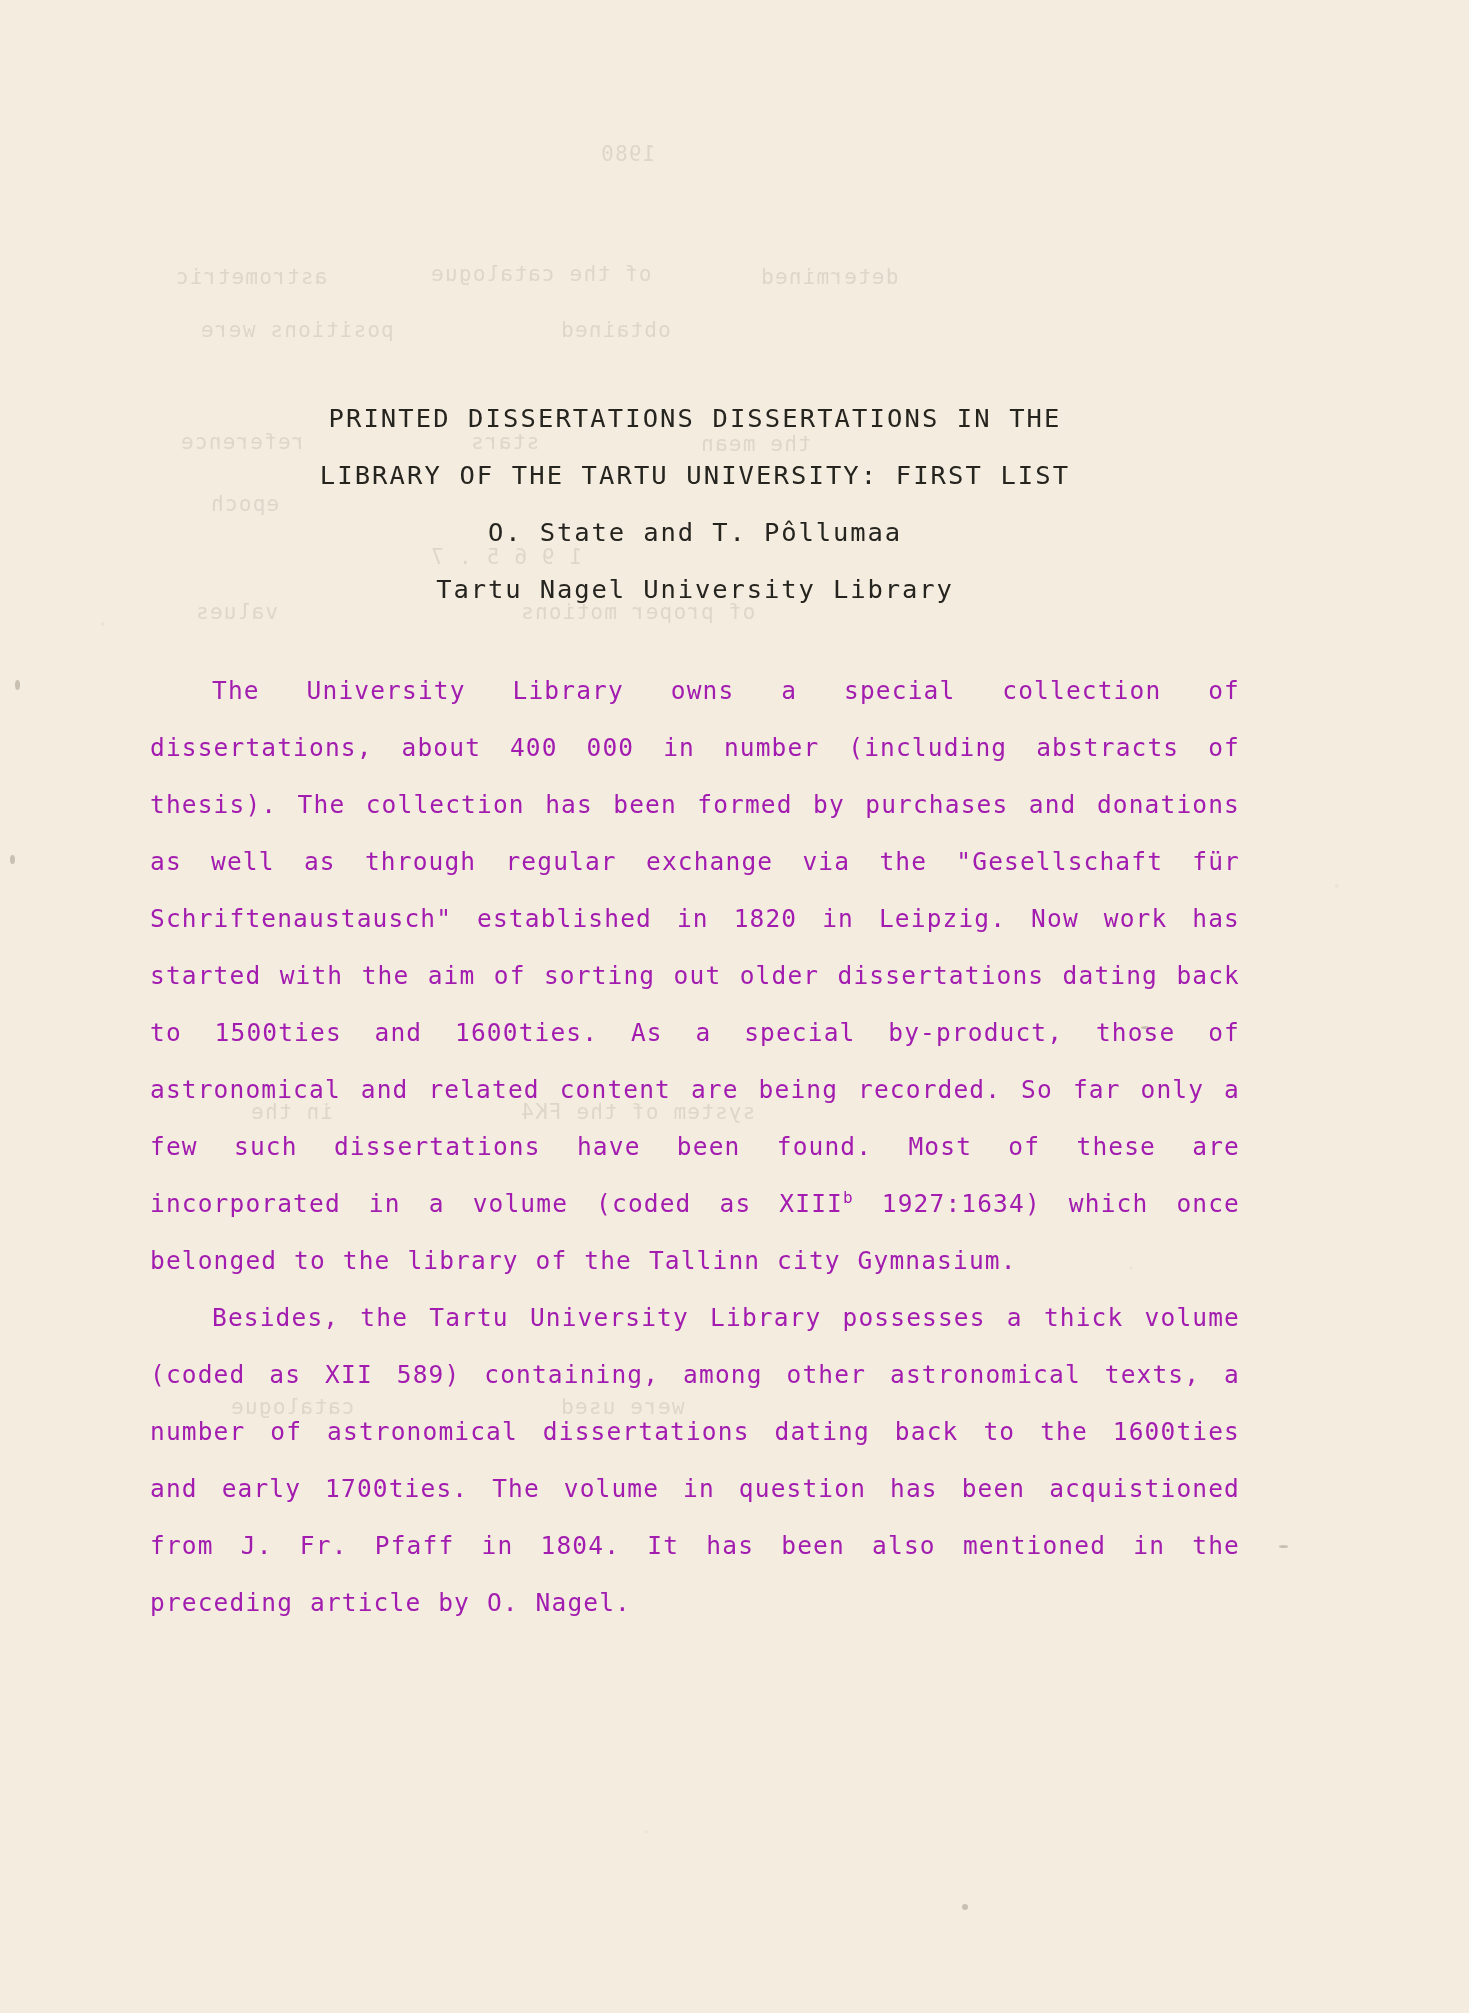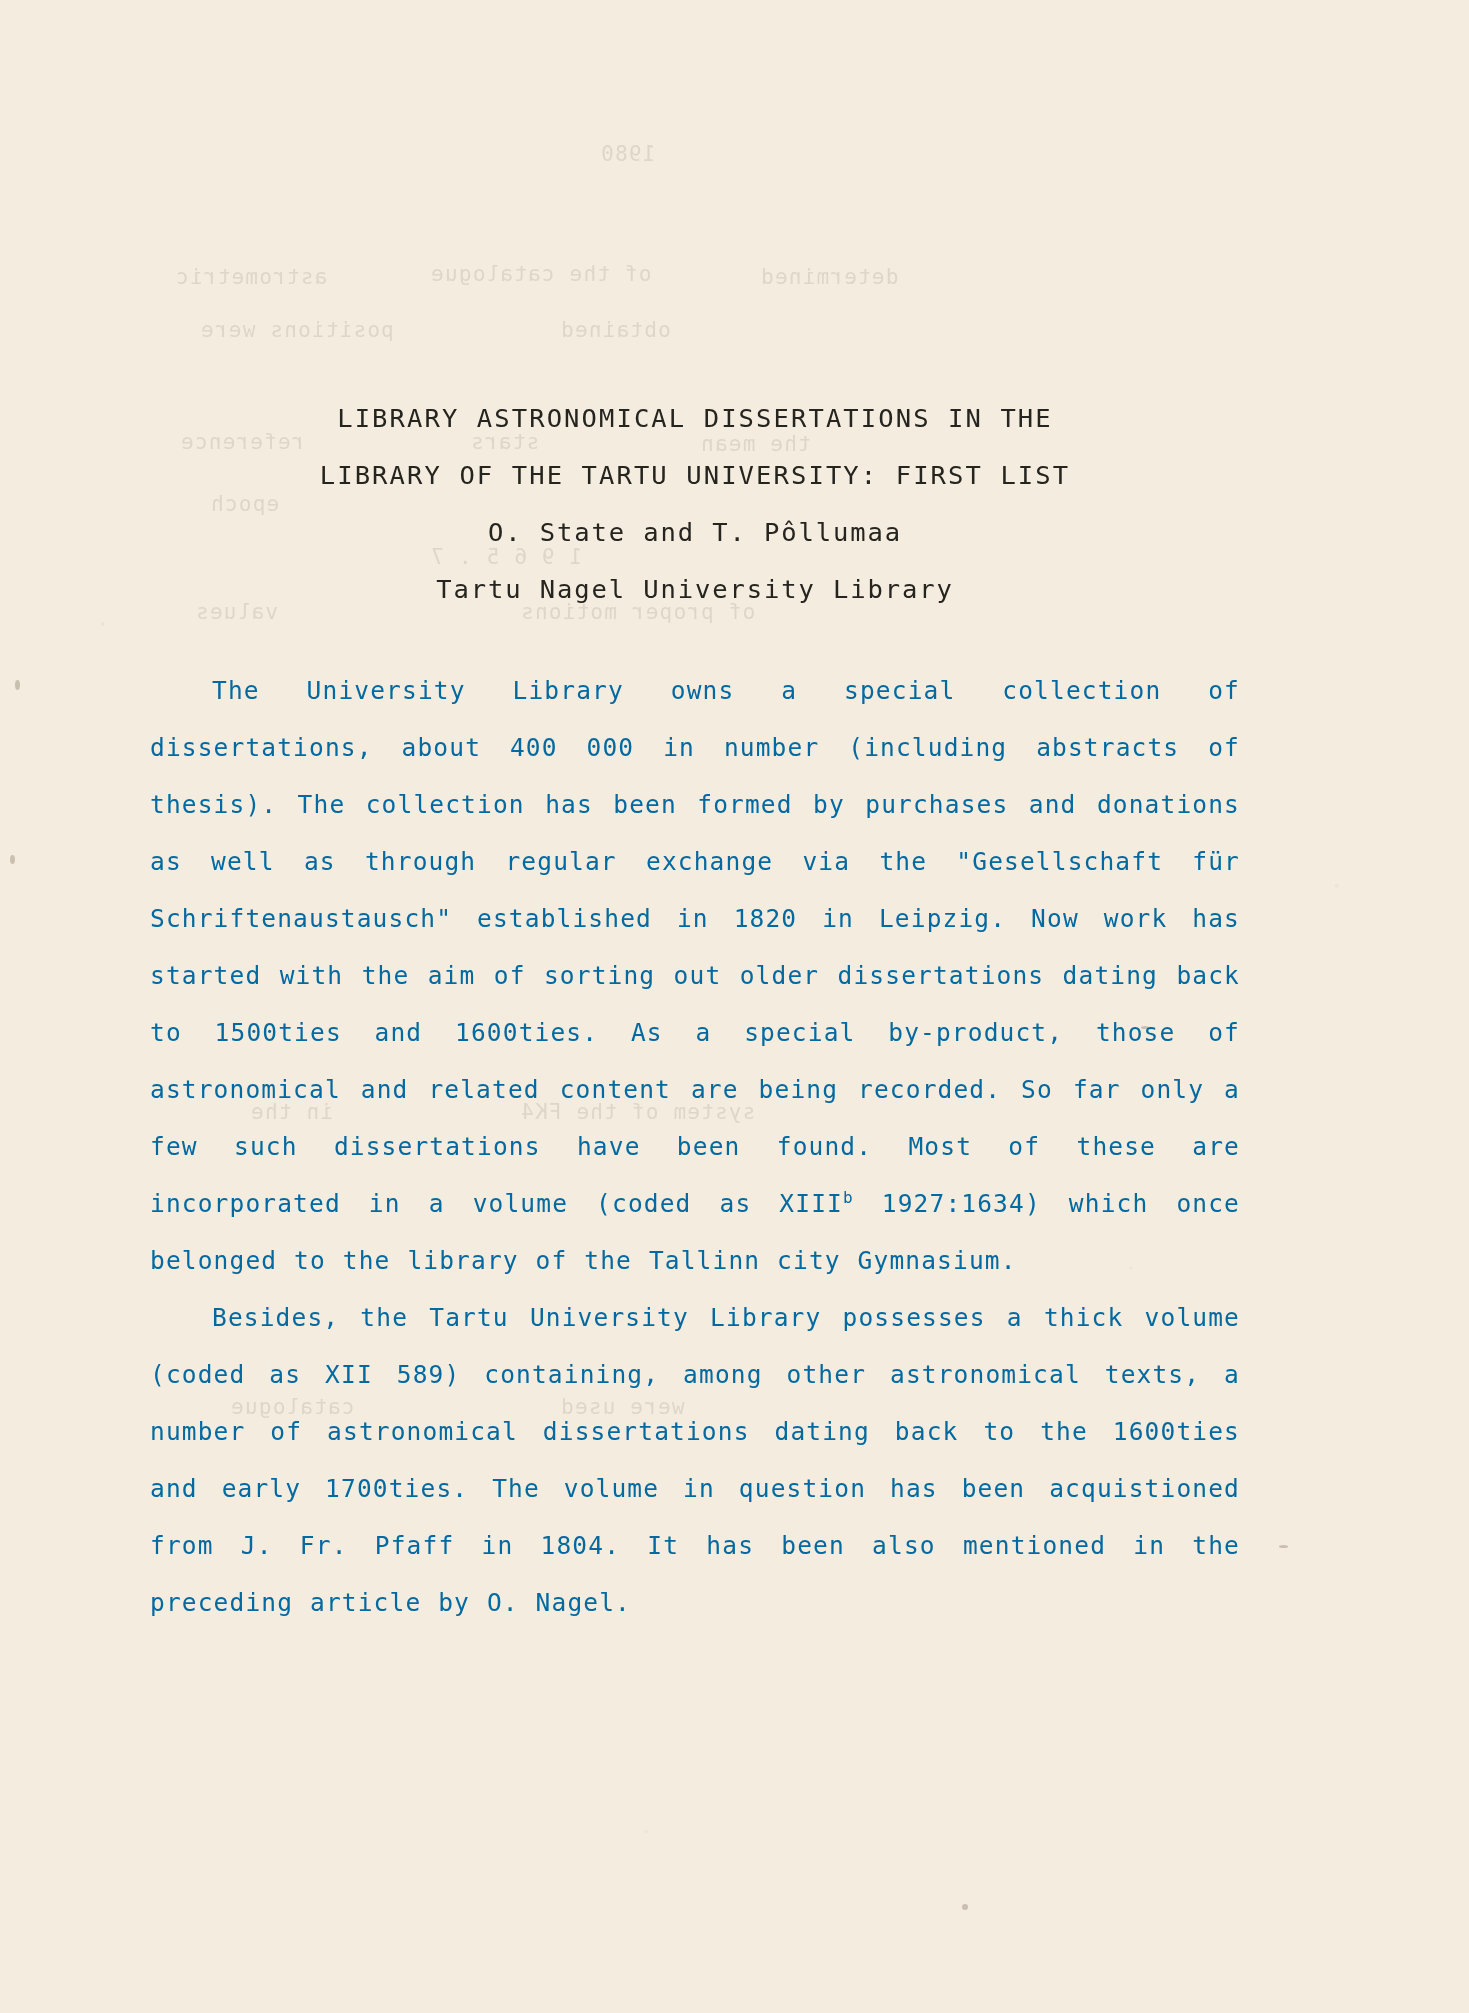--- a/index.html
+++ b/index.html
@@ -62,21 +62,21 @@
     letter-spacing: 2.1px;
     line-height: 57px;
     white-space: nowrap;
   }
   .title-line.authors,
   .title-line.affil {
     letter-spacing: 1.9px;
   }
   .body-block {
     margin-top: 44px;
-    color: #0369a1;
+    color: #a21caf;
   }
   p.para {
     margin: 0;
     font-size: 24.5px;
     line-height: 57px;
     letter-spacing: 1.15px;
     text-indent: 62px;
     text-align: justify;
     word-spacing: 1px;
   }
@@ -124,21 +124,21 @@
 
   <span class="speck" style="left:1141px;top:1026px;width:8px;height:3px;"></span>
   <span class="speck" style="left:1279px;top:1545px;width:9px;height:3px;"></span>
   <span class="speck" style="left:962px;top:1904px;width:6px;height:6px;"></span>
   <span class="speck" style="left:15px;top:680px;width:5px;height:10px;"></span>
   <span class="speck" style="left:10px;top:855px;width:5px;height:9px;"></span>
 
   <div class="content">
 
     <div class="title-block">
-      <div class="title-line">LIBRARY ASTRONOMICAL DISSERTATIONS IN THE</div>
+      <div class="title-line">PRINTED DISSERTATIONS DISSERTATIONS IN THE</div>
       <div class="title-line">LIBRARY OF THE TARTU UNIVERSITY: FIRST LIST</div>
       <div class="title-line authors">O. State and T. Pôllumaa</div>
       <div class="title-line affil">Tartu Nagel University Library</div>
     </div>
 
     <div class="body-block" id="body-block">
         <p class="para">The University Library owns a special collection of dissertations, about 400 000 in number (including abstracts of thesis). The collection has been formed by purchases and donations as well as through regular exchange via the "Gesellschaft für Schriftenaustausch" established in 1820 in Leipzig. Now work has started with the aim of sorting out older dissertations dating back to 1500ties and 1600ties. As a special by-product, those of astronomical and related content are being recorded. So far only a few such dissertations have been found. Most of these are incorporated in a volume (coded as XIII<sup>b</sup> 1927:1634) which once belonged to the library of the Tallinn city Gymnasium.</p>
         <p class="para">Besides, the Tartu University Library possesses a thick volume (coded as XII 589) containing, among other astronomical texts, a number of astronomical dissertations dating back to the 1600ties and early 1700ties. The volume in question has been acquistioned from J. Fr. Pfaff in 1804. It has been also mentioned in the preceding article by O. Nagel.</p>
       </div>
 

